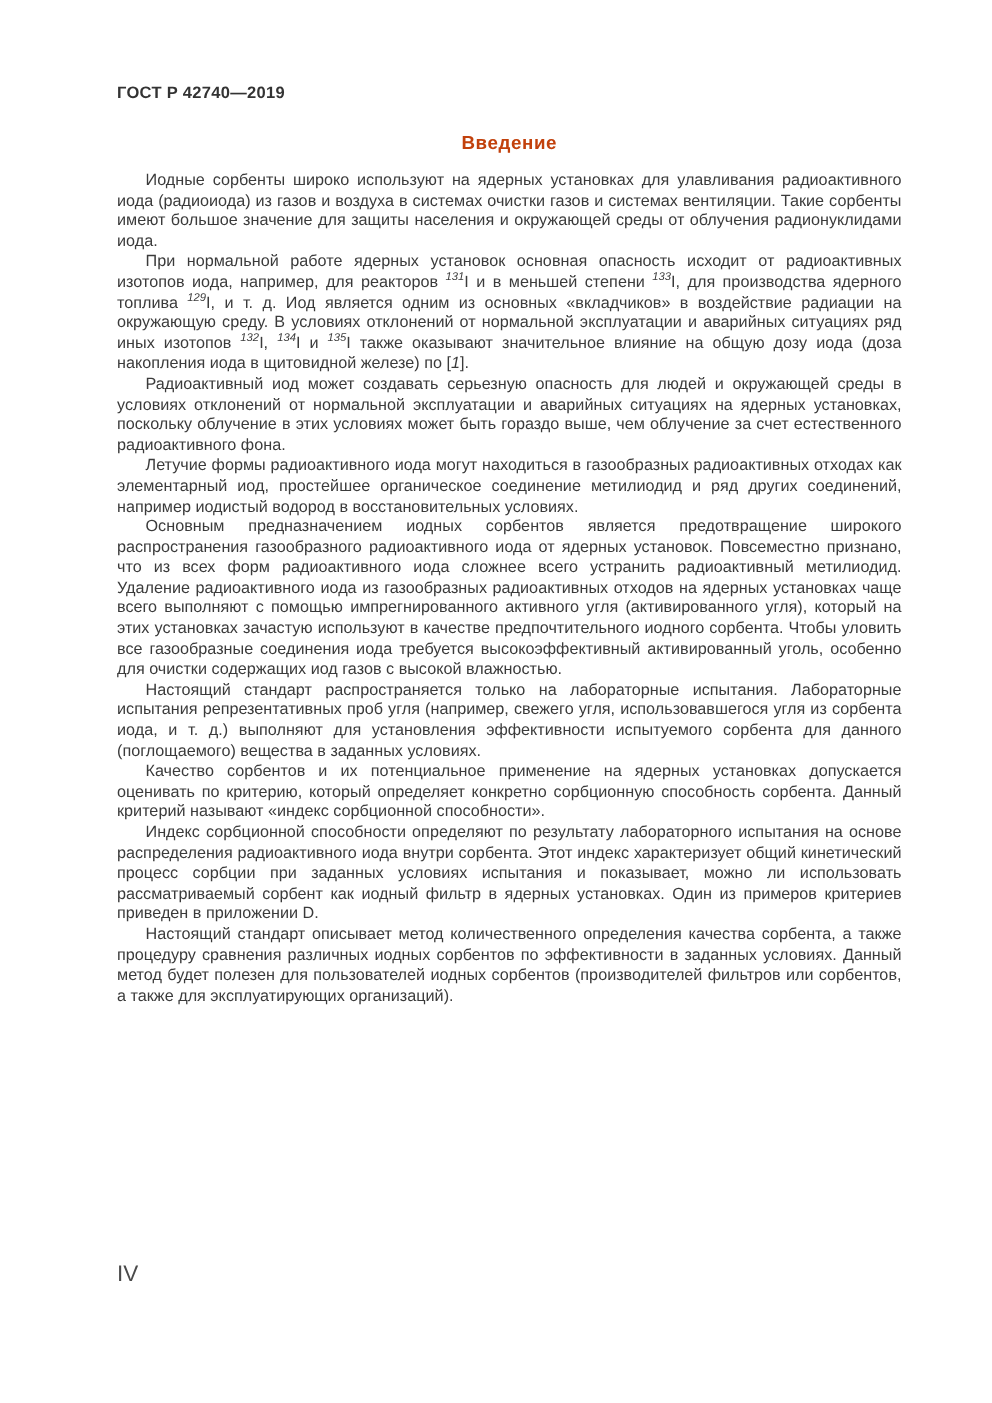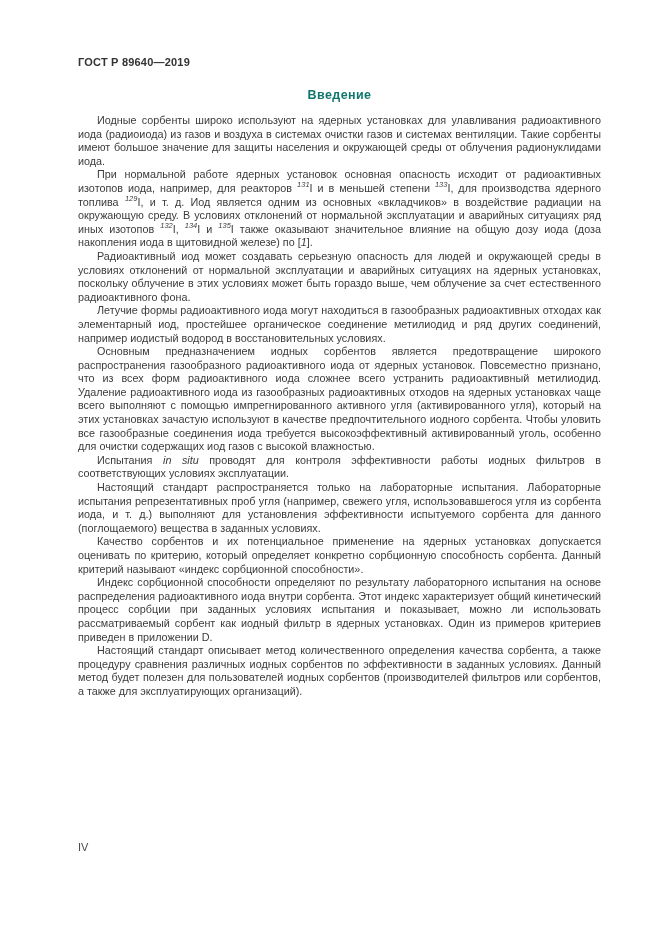--- a/index.html
+++ b/index.html
@@ -27,21 +27,21 @@
     font-weight: bold;
     letter-spacing: 0.2px;
     color: #333333;
   }
   .doc-title {
     margin-top: 20px;
     text-align: center;
     font-size: 12.5px;
     font-weight: bold;
     letter-spacing: 0.4px;
-    color: #0f766e;
+    color: #c2410c;
   }
   .paragraphs {
     margin-top: 12px;
     font-size: 10.8px;
     line-height: 13.6px;
     text-align: justify;
   }
   .paragraphs p {
     margin: 0;
     text-indent: 19px;
@@ -49,38 +49,37 @@
   .paragraphs sup {
     font-size: 7.5px;
     line-height: 0;
     vertical-align: super;
     font-style: italic;
   }
   .page-number {
     position: absolute;
     left: 78px;
     top: 841px;
-    font-size: 11px;
+    font-size: 15px;
     color: #4a4a4a;
   }
 </style>
 </head>
 <body>
 
 <div class="page">
   <div class="content">
-    <div class="doc-header">ГОСТ Р 89640—2019</div>
+    <div class="doc-header">ГОСТ Р 42740—2019</div>
     <div class="doc-title">Введение</div>
     <div class="paragraphs">
         <p><span>Иодные сорбенты широко используют на ядерных установках для улавливания радиоактивного иода (радиоиода) из газов и воздуха в системах очистки газов и системах вентиляции. Такие сорбенты имеют большое значение для защиты населения и окружающей среды от облучения радионуклидами иода.</span></p>
         <p><span>При нормальной работе ядерных установок основная опасность исходит от радиоактивных изотопов иода, например, для реакторов </span><sup>131</sup><span>I и в меньшей степени </span><sup>133</sup><span>I, для производства ядерного топлива </span><sup>129</sup><span>I, и т. д. Иод является одним из основных «вкладчиков» в воздействие радиации на окружающую среду. В условиях отклонений от нормальной эксплуатации и аварийных ситуациях ряд иных изотопов </span><sup>132</sup><span>I, </span><sup>134</sup><span>I и </span><sup>135</sup><span>I также оказывают значительное влияние на общую дозу иода (доза накопления иода в щитовидной железе) по [</span><i>1</i><span>].</span></p>
         <p><span>Радиоактивный иод может создавать серьезную опасность для людей и окружающей среды в условиях отклонений от нормальной эксплуатации и аварийных ситуациях на ядерных установках, поскольку облучение в этих условиях может быть гораздо выше, чем облучение за счет естественного радиоактивного фона.</span></p>
         <p><span>Летучие формы радиоактивного иода могут находиться в газообразных радиоактивных отходах как элементарный иод, простейшее органическое соединение метилиодид и ряд других соединений, например иодистый водород в восстановительных условиях.</span></p>
         <p><span>Основным предназначением иодных сорбентов является предотвращение широкого распространения газообразного радиоактивного иода от ядерных установок. Повсеместно признано, что из всех форм радиоактивного иода сложнее всего устранить радиоактивный метилиодид. Удаление радиоактивного иода из газообразных радиоактивных отходов на ядерных установках чаще всего выполняют с помощью импрегнированного активного угля (активированного угля), который на этих установках зачастую используют в качестве предпочтительного иодного сорбента. Чтобы уловить все газообразные соединения иода требуется высокоэффективный активированный уголь, особенно для очистки содержащих иод газов с высокой влажностью.</span></p>
-        <p><span>Испытания </span><i>in situ</i><span> проводят для контроля эффективности работы иодных фильтров в соответствующих условиях эксплуатации.</span></p>
         <p><span>Настоящий стандарт распространяется только на лабораторные испытания. Лабораторные испытания репрезентативных проб угля (например, свежего угля, использовавшегося угля из сорбента иода, и т. д.) выполняют для установления эффективности испытуемого сорбента для данного (поглощаемого) вещества в заданных условиях.</span></p>
         <p><span>Качество сорбентов и их потенциальное применение на ядерных установках допускается оценивать по критерию, который определяет конкретно сорбционную способность сорбента. Данный критерий называют «индекс сорбционной способности».</span></p>
         <p><span>Индекс сорбционной способности определяют по результату лабораторного испытания на основе распределения радиоактивного иода внутри сорбента. Этот индекс характеризует общий кинетический процесс сорбции при заданных условиях испытания и показывает, можно ли использовать рассматриваемый сорбент как иодный фильтр в ядерных установках. Один из примеров критериев приведен в приложении D.</span></p>
         <p><span>Настоящий стандарт описывает метод количественного определения качества сорбента, а также процедуру сравнения различных иодных сорбентов по эффективности в заданных условиях. Данный метод будет полезен для пользователей иодных сорбентов (производителей фильтров или сорбентов, а также для эксплуатирующих организаций).</span></p>
       </div>
   </div>
   <div class="page-number">IV</div>
 </div>
 
 </body></html>

